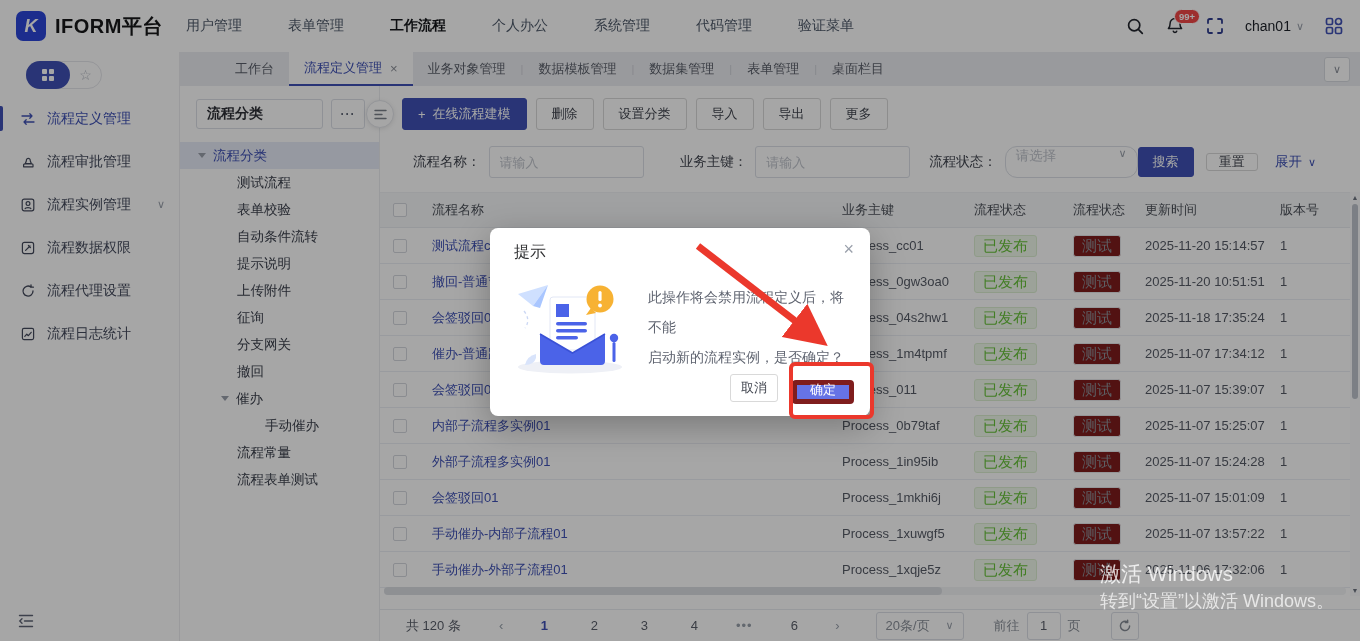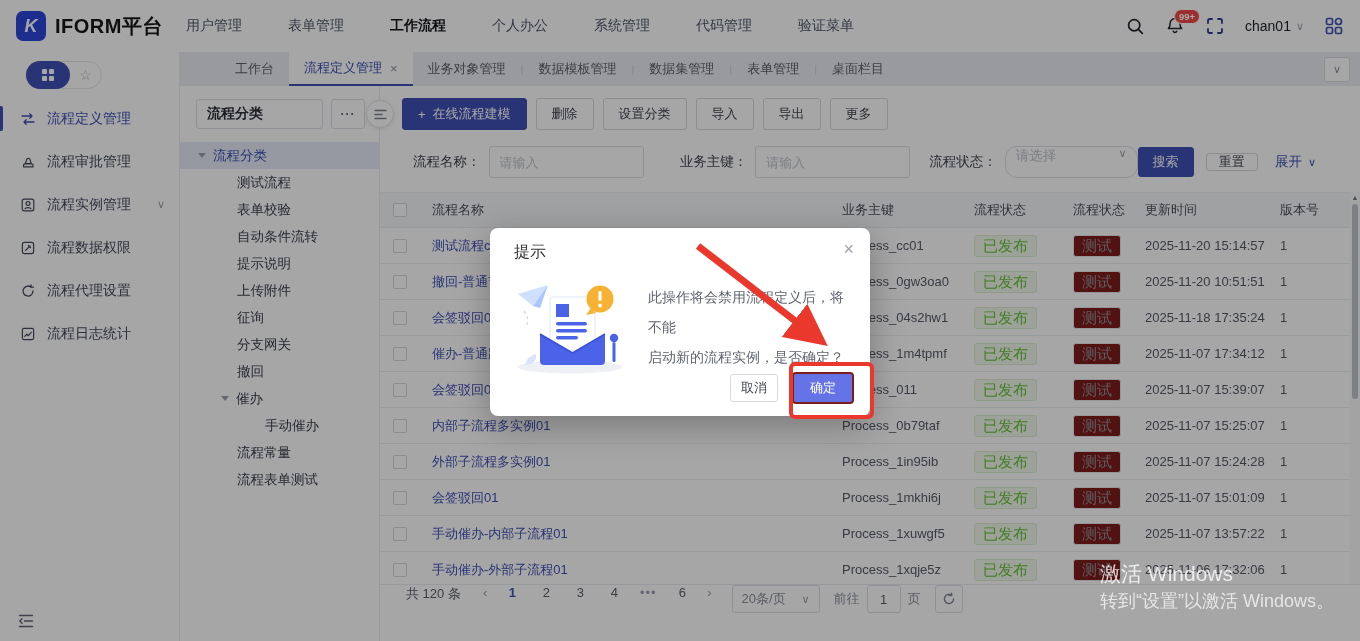--- a/index.html
+++ b/index.html
@@ -65,40 +65,40 @@
   .cb{width:14px;height:14px;border:1px solid #d4d7de;border-radius:2px;background:#fff;margin-left:13px;cursor:pointer}
   .link{color:#3f51b5;cursor:pointer}
   .tag{display:inline-block;padding:2px 8px;font-size:15px;border-radius:3px;line-height:16px}
   .tag-ok{color:#67c23a;background:#f0f9eb;border:1px solid #dcefd2}
   .tag-info{color:#8e9299;background:#7f1d1d;border:1px solid #e5e7ea}
   .vscroll{position:absolute;right:0;top:106px;bottom:45px;width:10px;background:#fafbfc;display:flex;flex-direction:column;align-items:center;font-size:7px;color:#6f7682}
   .vthumb{width:6px;height:195px;background:#bfc3cc;border-radius:3px;margin-top:3px}
   .hscroll{position:absolute;left:4px;right:14px;bottom:46px;height:8px;background:#f3f4f6;border-radius:4px}
   .hthumb{width:58%;height:8px;background:#dadde2;border-radius:4px}
   
-  .pager{position:absolute;left:0;right:0;bottom:0;height:57px;background:#fff;border-top:1px solid #e9ebf0;display:flex;align-items:flex-start;font-size:13px;color:#5a5f6a;padding-left:26px;gap:4px}
+  .pager{position:absolute;left:0;right:0;bottom:0;height:32px;background:#fff;border-top:1px solid #e9ebf0;display:flex;align-items:center;font-size:13px;color:#5a5f6a;padding-left:26px;gap:20px}
   .pg{min-width:30px;text-align:center;cursor:pointer;color:#5a5f6a}
   .pg.active{color:#3f51b5;font-weight:700}
   .pg-arrow{color:#98a0ab;padding:0 6px;cursor:pointer}
   .size-select{width:88px;height:28px;border:1px solid #dcdfe6;border-radius:3px;display:flex;align-items:center;justify-content:space-between;padding:0 9px;color:#8a9099;margin:0 10px}
   .goto{display:flex;align-items:center;gap:7px;color:#8a9099;margin-right:10px}
   .goto-input{width:34px;height:28px;border:1px solid #dcdfe6;border-radius:3px;text-align:center;font-size:13px;color:#5a5f6a;font-family:inherit;outline:none}
   .refresh-btn{width:28px;height:28px;border:1px solid #dcdfe6;border-radius:3px;display:flex;align-items:center;justify-content:center;color:#868c96}
   
   .mask{position:absolute;inset:0;background:rgba(0,0,0,.35);z-index:40}
   .wm1{position:absolute;left:1100px;top:560px;font-size:21px;color:rgba(255,255,255,.80);z-index:45;pointer-events:none}
   .wm2{position:absolute;left:1100px;top:589px;font-size:18px;color:rgba(255,255,255,.72);z-index:45;pointer-events:none}
   
   .modal{position:absolute;left:490px;top:228px;width:380px;height:188px;background:#fff;border-radius:8px;z-index:50;box-shadow:0 10px 34px rgba(0,0,0,.28)}
   .m-title{position:absolute;left:24px;top:14px;font-size:16px;color:#303133}
   .m-close{position:absolute;right:16px;top:11px;font-size:18px;color:#9aa0ab;cursor:pointer}
   .m-illu{position:absolute;left:20px;top:46px}
   .m-msg{position:absolute;left:158px;top:54px;width:208px;font-size:14px;color:#5f6470;line-height:30px}
   .m-cancel{position:absolute;right:92px;bottom:14px;width:48px;height:28px}
-  .m-ok{position:absolute;right:16px;bottom:12px;width:62px;height:32px;background:#6673e6;border:2px solid #7f1d1d;color:#fff;border-radius:4px;display:flex;align-items:center;justify-content:center;font-size:13px;cursor:pointer}
+  .m-ok{position:absolute;right:16px;bottom:12px;width:62px;height:24px;background:#6673e6;border:5px solid #7f1d1d;color:#fff;border-radius:4px;display:flex;align-items:flex-end;justify-content:center;font-size:13px;cursor:pointer}
   
   .red-box{position:absolute;left:789px;top:362px;width:85px;height:57px;border:4px solid #eb382c;border-radius:6px;z-index:60;pointer-events:none}
   .arrow-svg{position:absolute;left:640px;top:232px;z-index:60;pointer-events:none}
 </style>
 </head>
 <body>
 
 <header id="topbar">
   <div class="logo">
     <span class="logo-ico">K</span>

